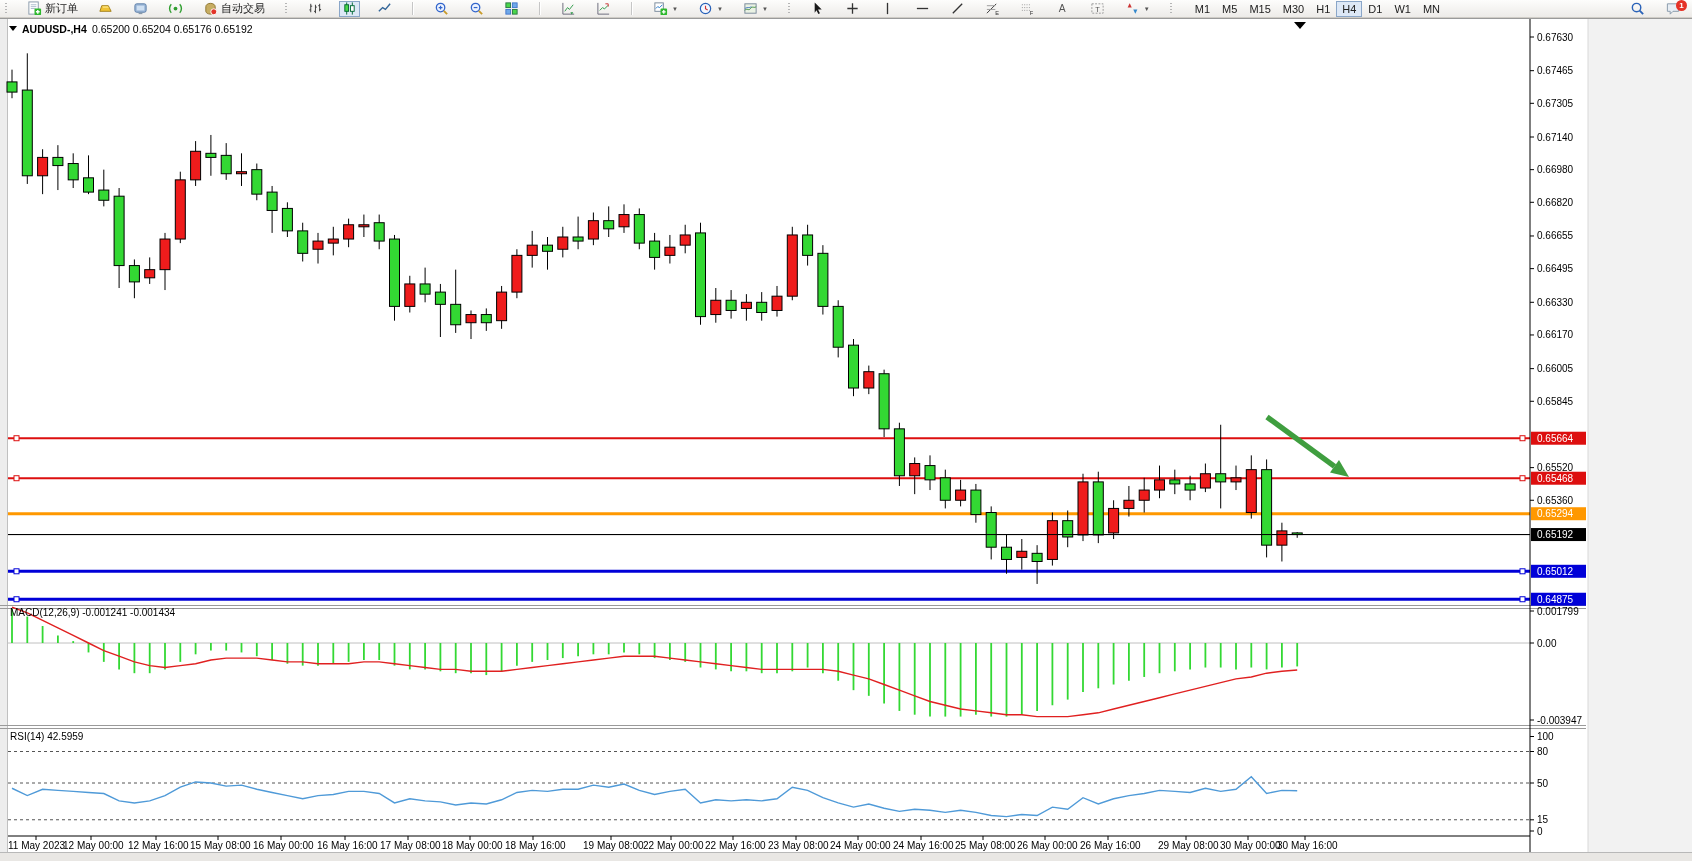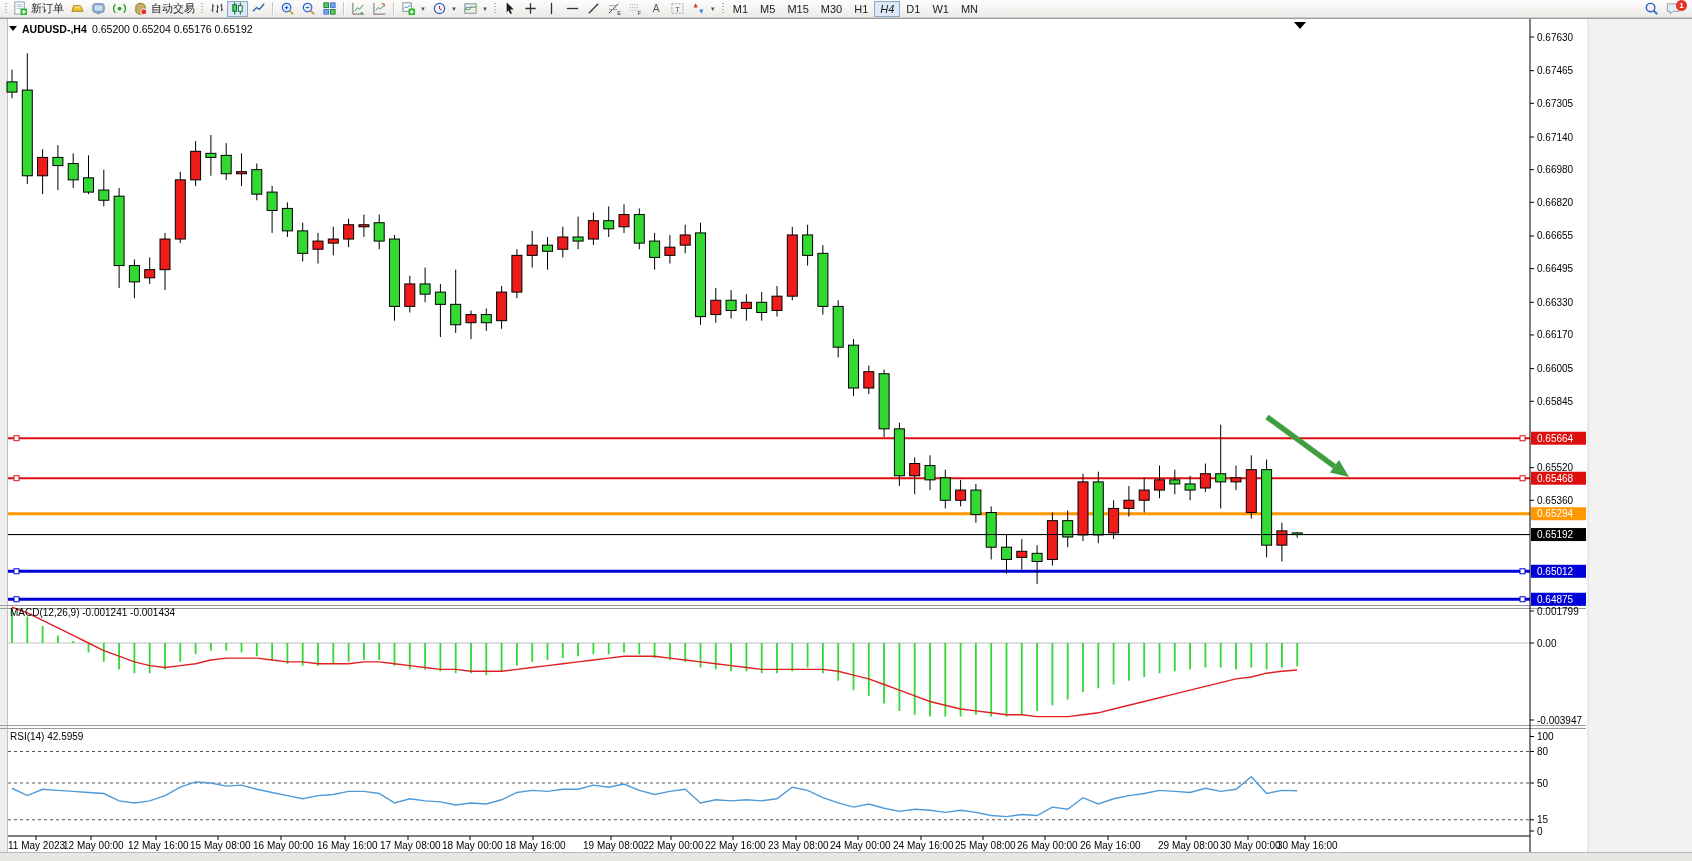--- a/index.html
+++ b/index.html
@@ -1,24 +1,24 @@
 <!DOCTYPE html>
 <html><head>
 <meta charset="utf-8">
 <style>
   html,body{margin:0;padding:0;background:#fff;width:1692px;height:861px;overflow:hidden;
     font-family:"Liberation Sans",sans-serif;}
   #plot{position:absolute;left:0;top:0;}
   .toolbar{position:absolute;left:0;top:0;width:1692px;height:18px;z-index:10;
     background:linear-gradient(#fdfdfc,#edebe8);border-bottom:1px solid #cfccc6;
-    display:flex;align-items:center;padding:0 2px;box-sizing:border-box;font-size:11px;color:#222;}
+    display:flex;align-items:center;padding:0 2px;box-sizing:border-box;font-size:11px;color:#222;gap:14px;}
   .tb{height:16px;min-width:20px;border:1px solid transparent;background:transparent;
     display:flex;align-items:center;justify-content:center;gap:3px;padding:0 2px;
     font:11px "Liberation Sans",sans-serif;color:#222;cursor:default;position:relative;}
-  .tb.active{background:#dde8f6;border:1px solid #8aa6c8;font-style:italic;}
+  .tb.active{background:#dde8f6;border:1px solid #8aa6c8;}
   .tb .dd{font-size:6px;color:#555;margin-left:1px;}
   .sep{width:1px;height:13px;background:#c6c6c6;border-right:1px solid #fff;margin:0 3px;}
   .handle{width:2px;height:12px;margin:0 3px;
     background:repeating-linear-gradient(#b5b5b5 0 1px,transparent 1px 3px);}
   .tf{padding:0 5px;}
   .spacer{flex:1;}
   .badge{position:absolute;top:-2px;right:-4px;background:#e53226;color:#fff;border-radius:50%;
     width:11px;height:11px;font-size:8px;line-height:11px;text-align:center;font-weight:bold;}
   svg text{font-family:"Liberation Sans",sans-serif;}
 </style>

